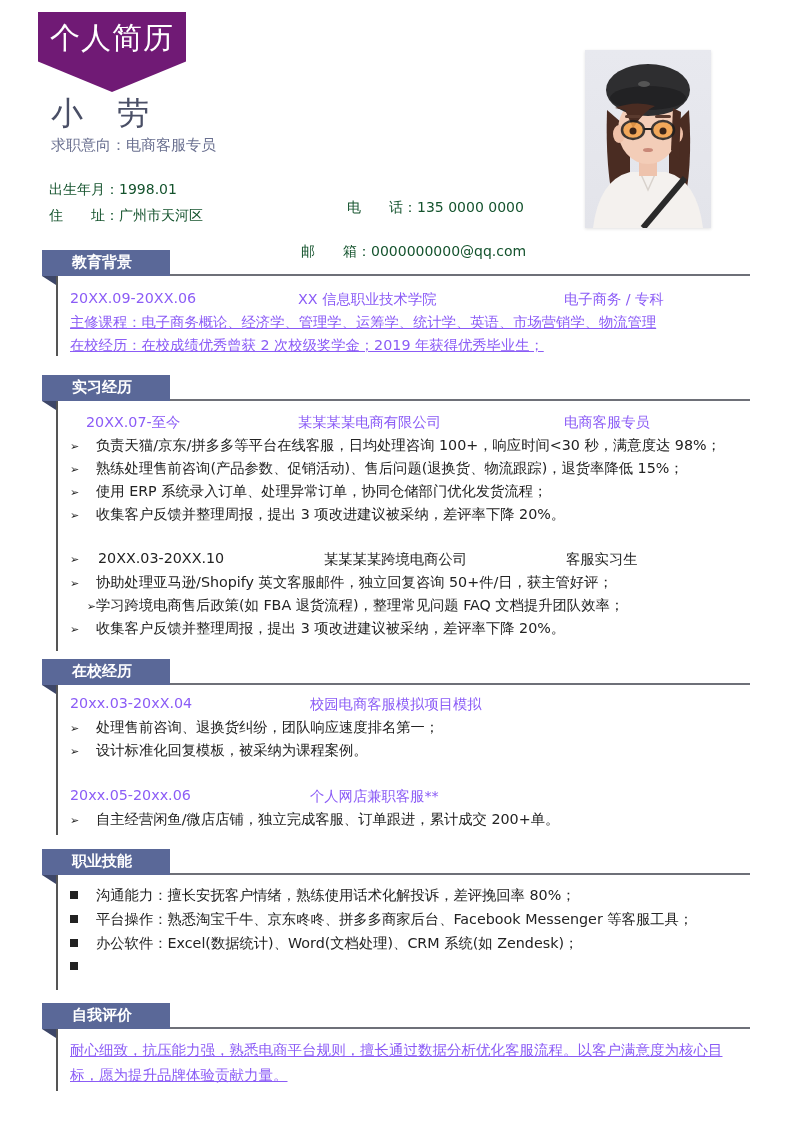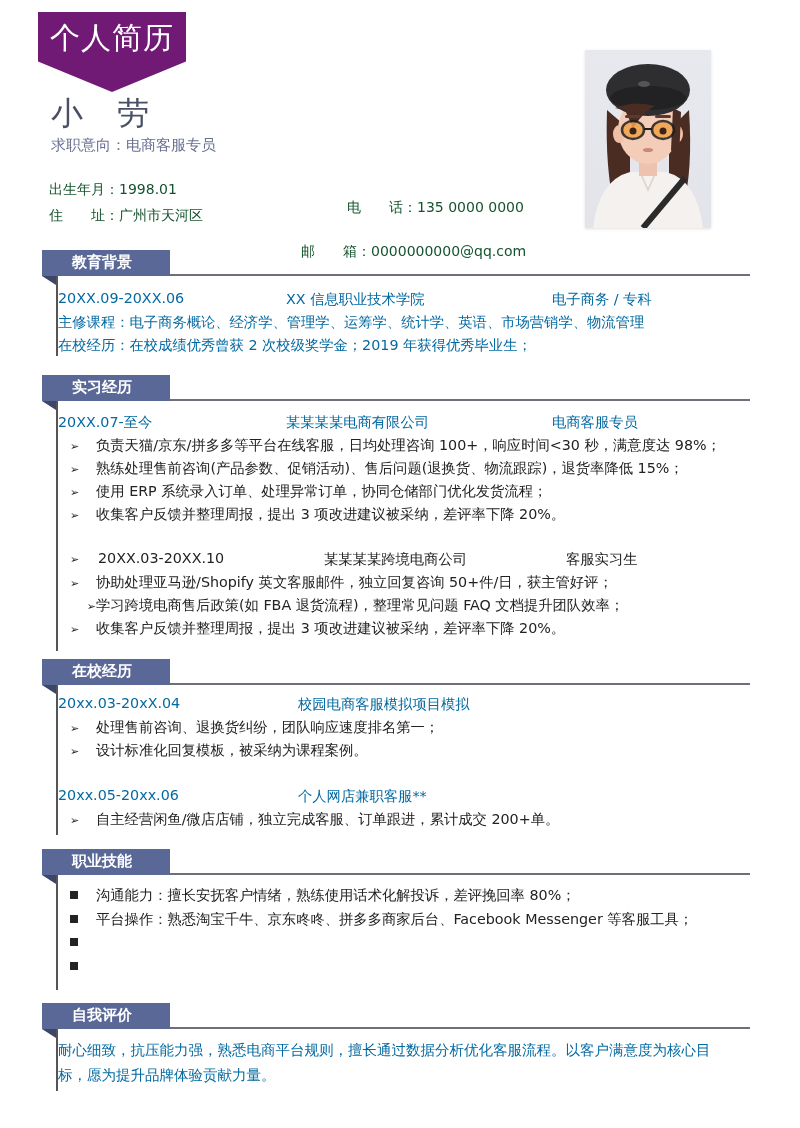--- a/index.html
+++ b/index.html
@@ -32,21 +32,21 @@
     background: #5a6898; color: #fff; font-size: 15px; font-weight: bold;
     padding: 3px 0 0 30px;
   }
   .section-tab::after {
     content: ""; position: absolute; left: 0; bottom: -9px; width: 0; height: 0;
     border-top: 9px solid #3d4668; border-left: 14px solid transparent;
   }
   .section-line { position: absolute; left: 170px; right: 50px; height: 2px; background: #6e7078; }
   .vline { position: absolute; left: 56px; width: 1.5px; background: #555; }
 
-  .row { position: absolute; left: 58px; font-size: 14.3px; color: #0369a1; white-space: nowrap; }
+  .row { position: absolute; left: 70px; font-size: 14.3px; color: #8b5cf6; white-space: nowrap; text-decoration: underline; }
   .bullet-row { position: absolute; left: 70px; font-size: 14.3px; color: #222; white-space: nowrap; }
   .bullet-row .mk { display: inline-block; width: 26px; font-size: 11px; color: #222; }
   .bullet-row .sq { display: inline-block; width: 26px; }
   .bullet-row .sq i { display: inline-block; width: 8px; height: 8px; background: #222; vertical-align: middle; margin-top: -3px; }
   .col { position: absolute; }
 </style>
 </head>
 <body>
 
 <div class="title-banner">
@@ -120,21 +120,21 @@
 <div class="row" style="top:313px;">主修课程：电子商务概论、经济学、管理学、运筹学、统计学、英语、市场营销学、物流管理</div>
 <div class="row" style="top:336px;">在校经历：在校成绩优秀曾获 2 次校级奖学金；2019 年获得优秀毕业生；</div>
 
 <div class="section-tab" style="top:375px;">
   <span>实习经历</span>
 </div>
 <div class="section-line" style="top:399px;"></div>
 <div class="vline" style="top:401px; height:250px;"></div>
 
 <div class="row" style="top:413px; width:680px;">
-  <span class="col" style="left:0;text-align:center;">20XX.07-至今</span>
+  <span class="col" style="left:16px;text-align:center;">20XX.07-至今</span>
   <span class="col" style="left:228px;">某某某某电商有限公司</span>
   <span class="col" style="left:494px;">电商客服专员</span>
 </div>
 <div class="bullet-row" style="top:436px;"><span class="mk">➢</span><span>负责天猫/京东/拼多多等平台在线客服，日均处理咨询  100+，响应时间&lt;30  秒，满意度达  98%；</span></div>
 <div class="bullet-row" style="top:459px;"><span class="mk">➢</span><span>熟练处理售前咨询(产品参数、促销活动)、售后问题(退换货、物流跟踪)，退货率降低 15%；</span></div>
 <div class="bullet-row" style="top:482px;"><span class="mk">➢</span><span>使用  ERP  系统录入订单、处理异常订单，协同仓储部门优化发货流程；</span></div>
 <div class="bullet-row" style="top:505px;"><span class="mk">➢</span><span>收集客户反馈并整理周报，提出 3 项改进建议被采纳，差评率下降  20%。</span></div>
 
 <div class="bullet-row" style="top:550px; width:680px;">
   <span class="mk">➢</span>
@@ -166,21 +166,21 @@
 <div class="bullet-row" style="top:810px;"><span class="mk">➢</span><span>自主经营闲鱼/微店店铺，独立完成客服、订单跟进，累计成交  200+单。</span></div>
 
 <div class="section-tab" style="top:849px;">
   <span>职业技能</span>
 </div>
 <div class="section-line" style="top:873px;"></div>
 <div class="vline" style="top:875px; height:115px;"></div>
 
 <div class="bullet-row" style="top:886px;"><span class="sq"><i></i></span><span>沟通能力：擅长安抚客户情绪，熟练使用话术化解投诉，差评挽回率 80%；</span></div>
 <div class="bullet-row" style="top:910px;"><span class="sq"><i></i></span><span>平台操作：熟悉淘宝千牛、京东咚咚、拼多多商家后台、Facebook Messenger  等客服工具；</span></div>
-<div class="bullet-row" style="top:934px;"><span class="sq"><i></i></span></div>
+<div class="bullet-row" style="top:934px;"><span class="sq"><i></i></span><span>办公软件：Excel(数据统计)、Word(文档处理)、CRM 系统(如 Zendesk)；</span></div>
 <div class="bullet-row" style="top:958px;"><span class="sq"><i></i></span></div>
 
 <div class="section-tab" style="top:1003px;">
   <span>自我评价</span>
 </div>
 <div class="section-line" style="top:1027px;"></div>
 <div class="vline" style="top:1029px; height:62px;"></div>
 
 <div class="row" style="top:1041px; font-size:14.5px;">耐心细致，抗压能力强，熟悉电商平台规则，擅长通过数据分析优化客服流程。以客户满意度为核心目</div>
 <div class="row" style="top:1066px; font-size:14.5px;">标，愿为提升品牌体验贡献力量。</div>

